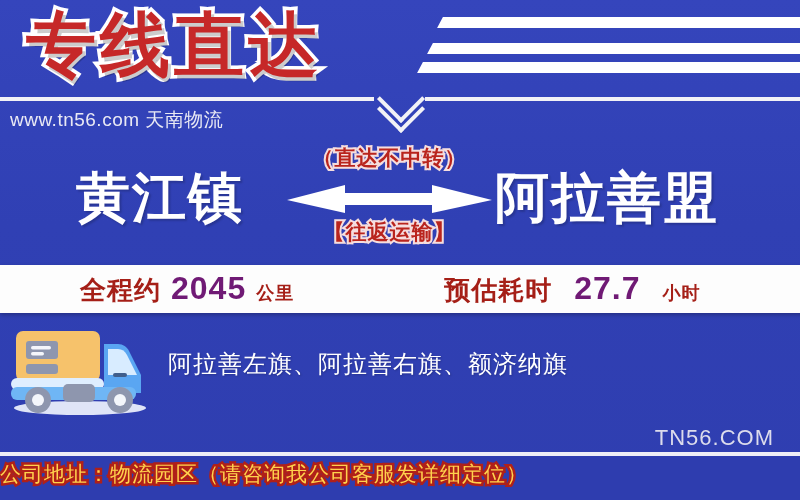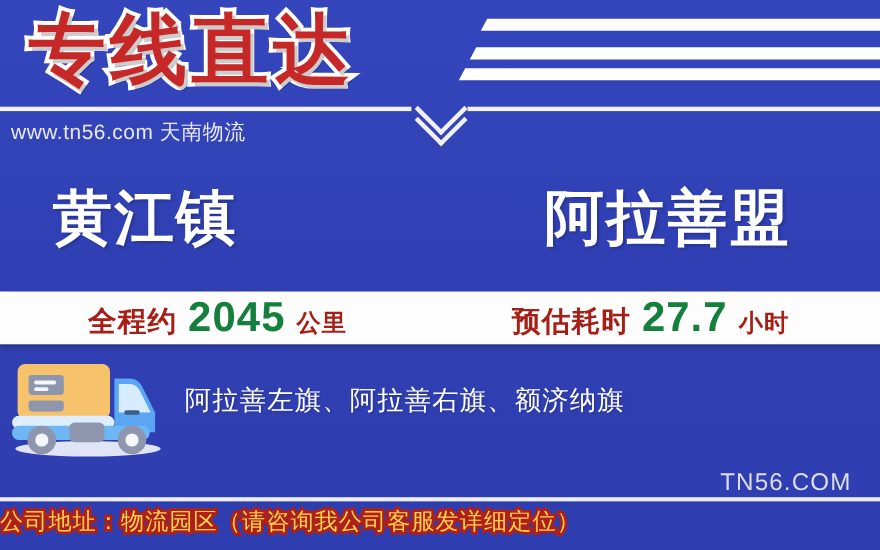--- a/index.html
+++ b/index.html
@@ -88,21 +88,21 @@
   .city {
     position: absolute;
     top: 22px;
     font-size: 54px;
     font-weight: bold;
     color: #ffffff;
     letter-spacing: 2px;
     white-space: nowrap;
     text-shadow: 2px 2px 2px rgba(0,0,0,0.18);
   }
-  .city.origin { left: 48px; }
+  .city.origin { left: 76px; }
   .city.dest   { left: 495px; }
 
   .mid {
     position: absolute;
     left: 287px;
     top: 0;
     width: 205px;
     height: 120px;
   }
   .tag {
@@ -142,35 +142,35 @@
     align-items: center;
     padding-left: 14px;
   }
   .infoblock {
     display: flex;
     align-items: baseline;
     white-space: nowrap;
     font-weight: bold;
   }
   .infoblock.left  { margin-left: 66px; }
-  .infoblock.right { margin-left: 150px; }
+  .infoblock.right { margin-left: 150px; gap: 12px; }
   .lbl {
     color: #a51f17;
     font-size: 26px;
     letter-spacing: 1px;
   }
   .val {
-    color: #15803d;
-    font-size: 38px;
+    color: #701a75;
+    font-size: 32px;
     margin: 0 10px;
     letter-spacing: 1px;
   }
   .unit {
     color: #a51f17;
-    font-size: 22px;
+    font-size: 18px;
     letter-spacing: 1px;
   }
 
   
   .truck {
     position: absolute;
     left: 8px;
     top: 316px;
     width: 148px;
     height: 100px;
@@ -243,20 +243,31 @@
   <div class="hdr-line-left"></div>
   <div class="hdr-line-right"></div>
   <div class="chev c1"></div>
   <div class="chev c2"></div>
 
   <div class="site-line">www.tn56.com 天南物流</div>
 
   <div class="route">
     <div class="city origin">黄江镇</div>
 
+    <div class="mid">
+      <div class="tag top">（直达不中转）</div>
+
+      <div class="arrows">
+        <svg width="205" height="34" viewBox="0 0 205 34">
+          <polygon points="0,20 58,5 58,13 145,13 145,5 205,20 145,33 145,25 58,25 58,33" fill="#ffffff"></polygon>
+        </svg>
+      </div>
+
+      <div class="tag bottom">【往返运输】</div>
+    </div>
 
     <div class="city dest">阿拉善盟</div>
   </div>
 
   <div class="infobar">
     <div class="infoblock left">
       <span class="lbl">全程约</span>
       <span class="val">2045</span>
       <span class="unit">公里</span>
     </div>

